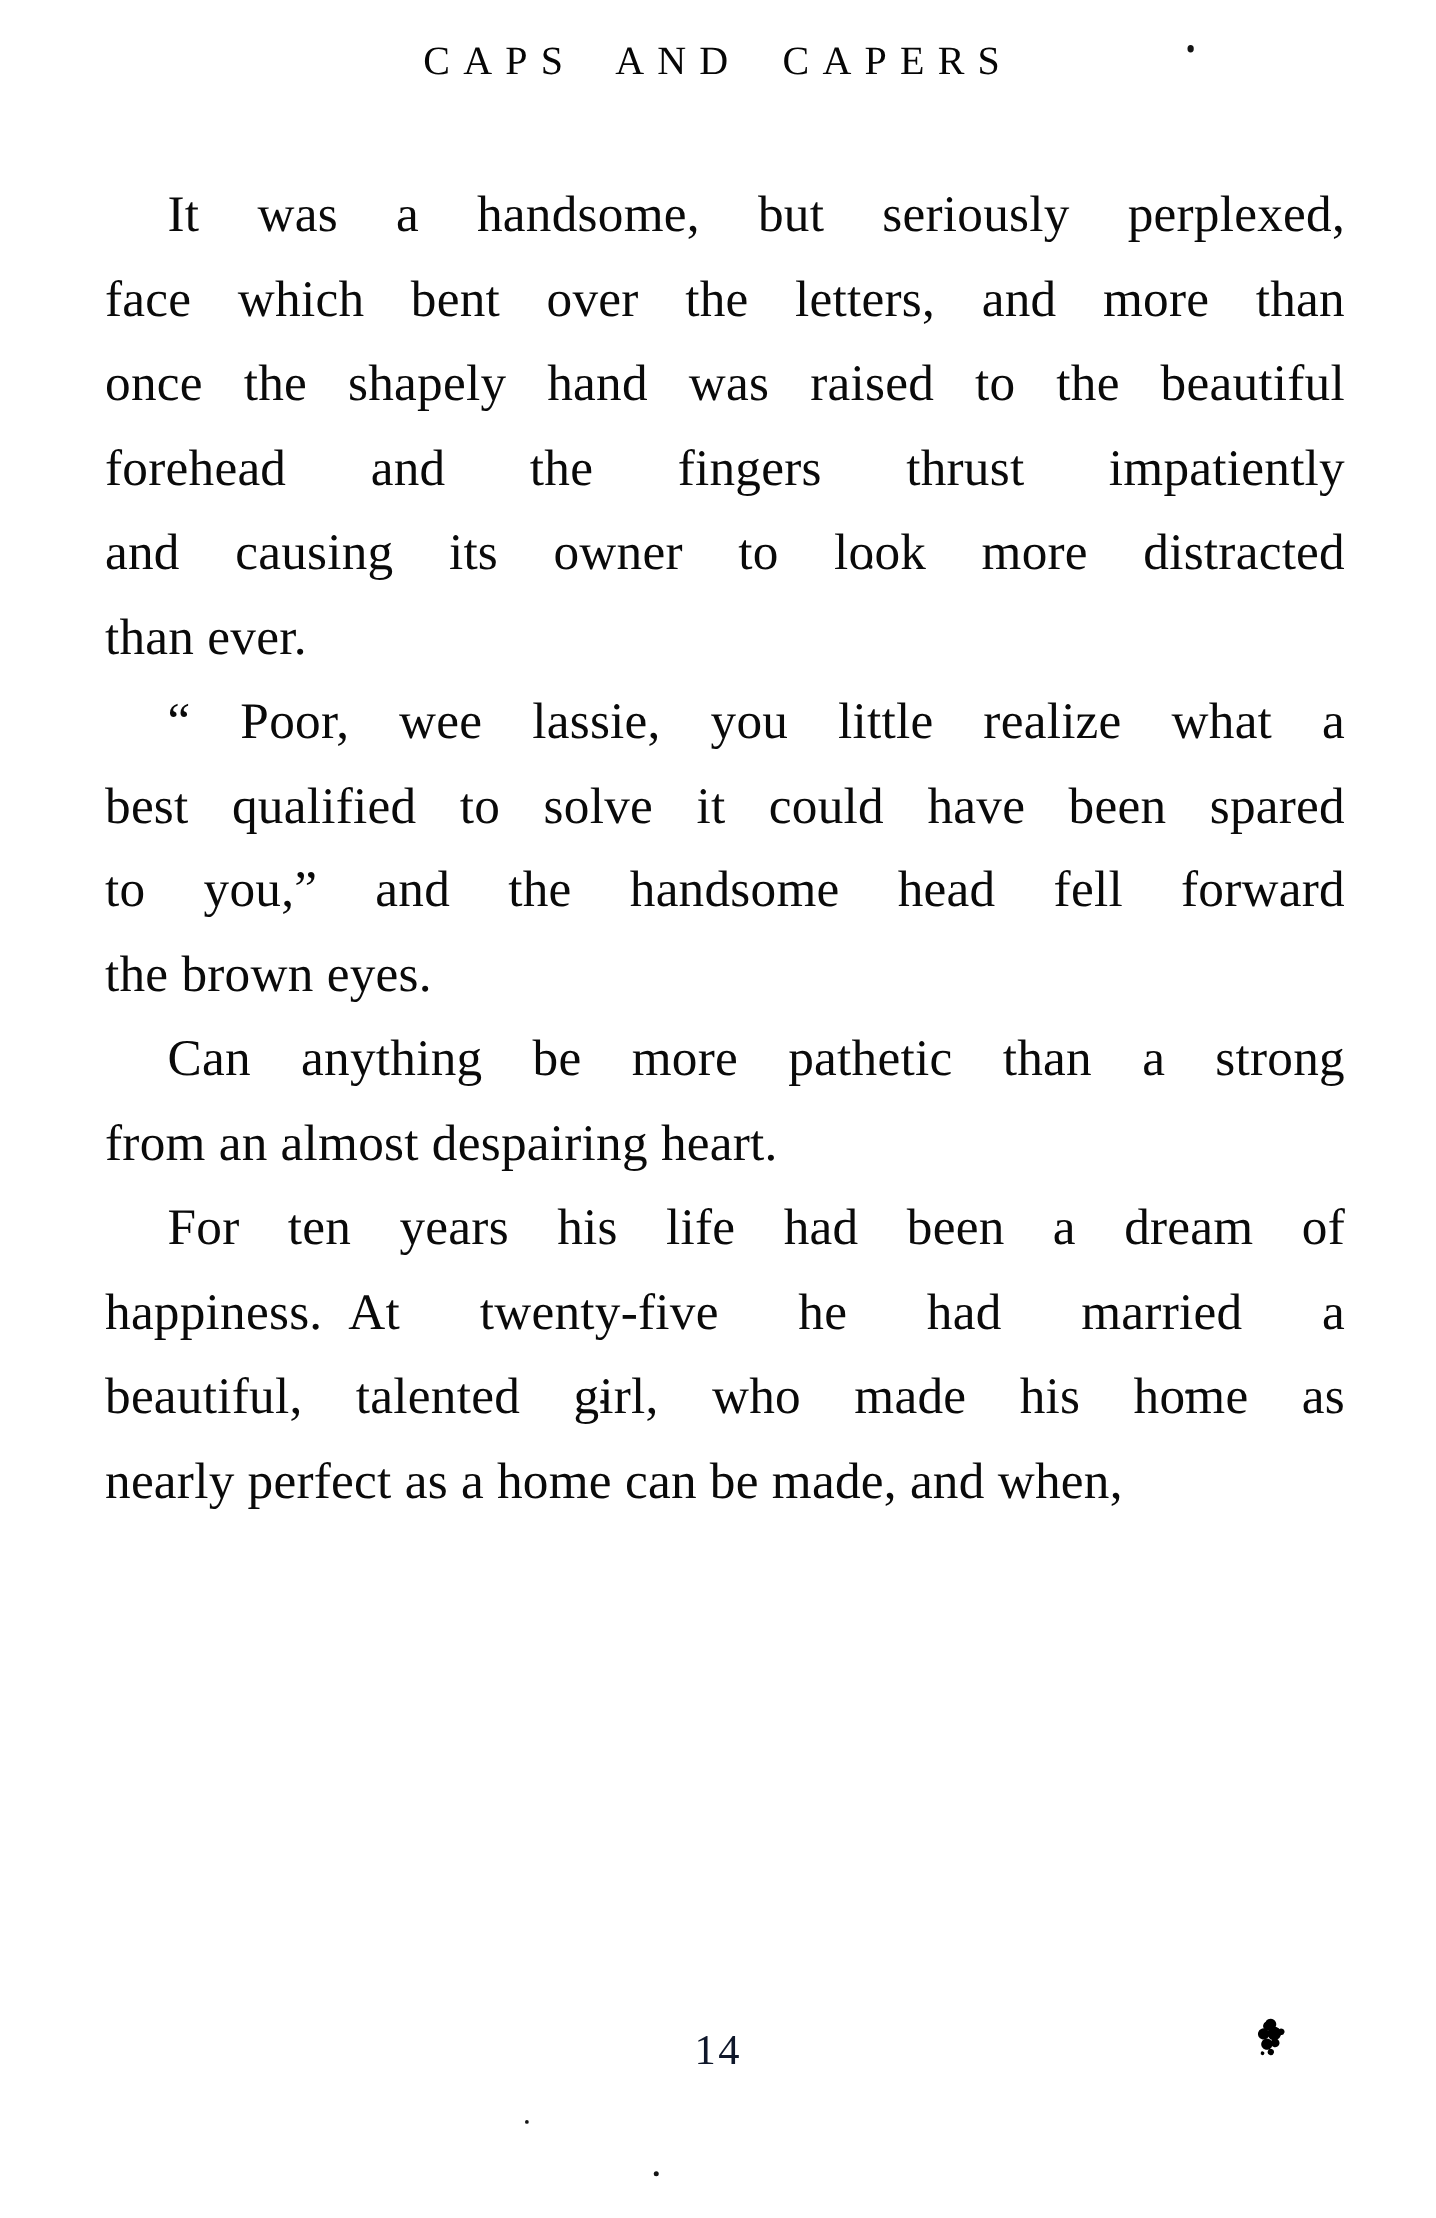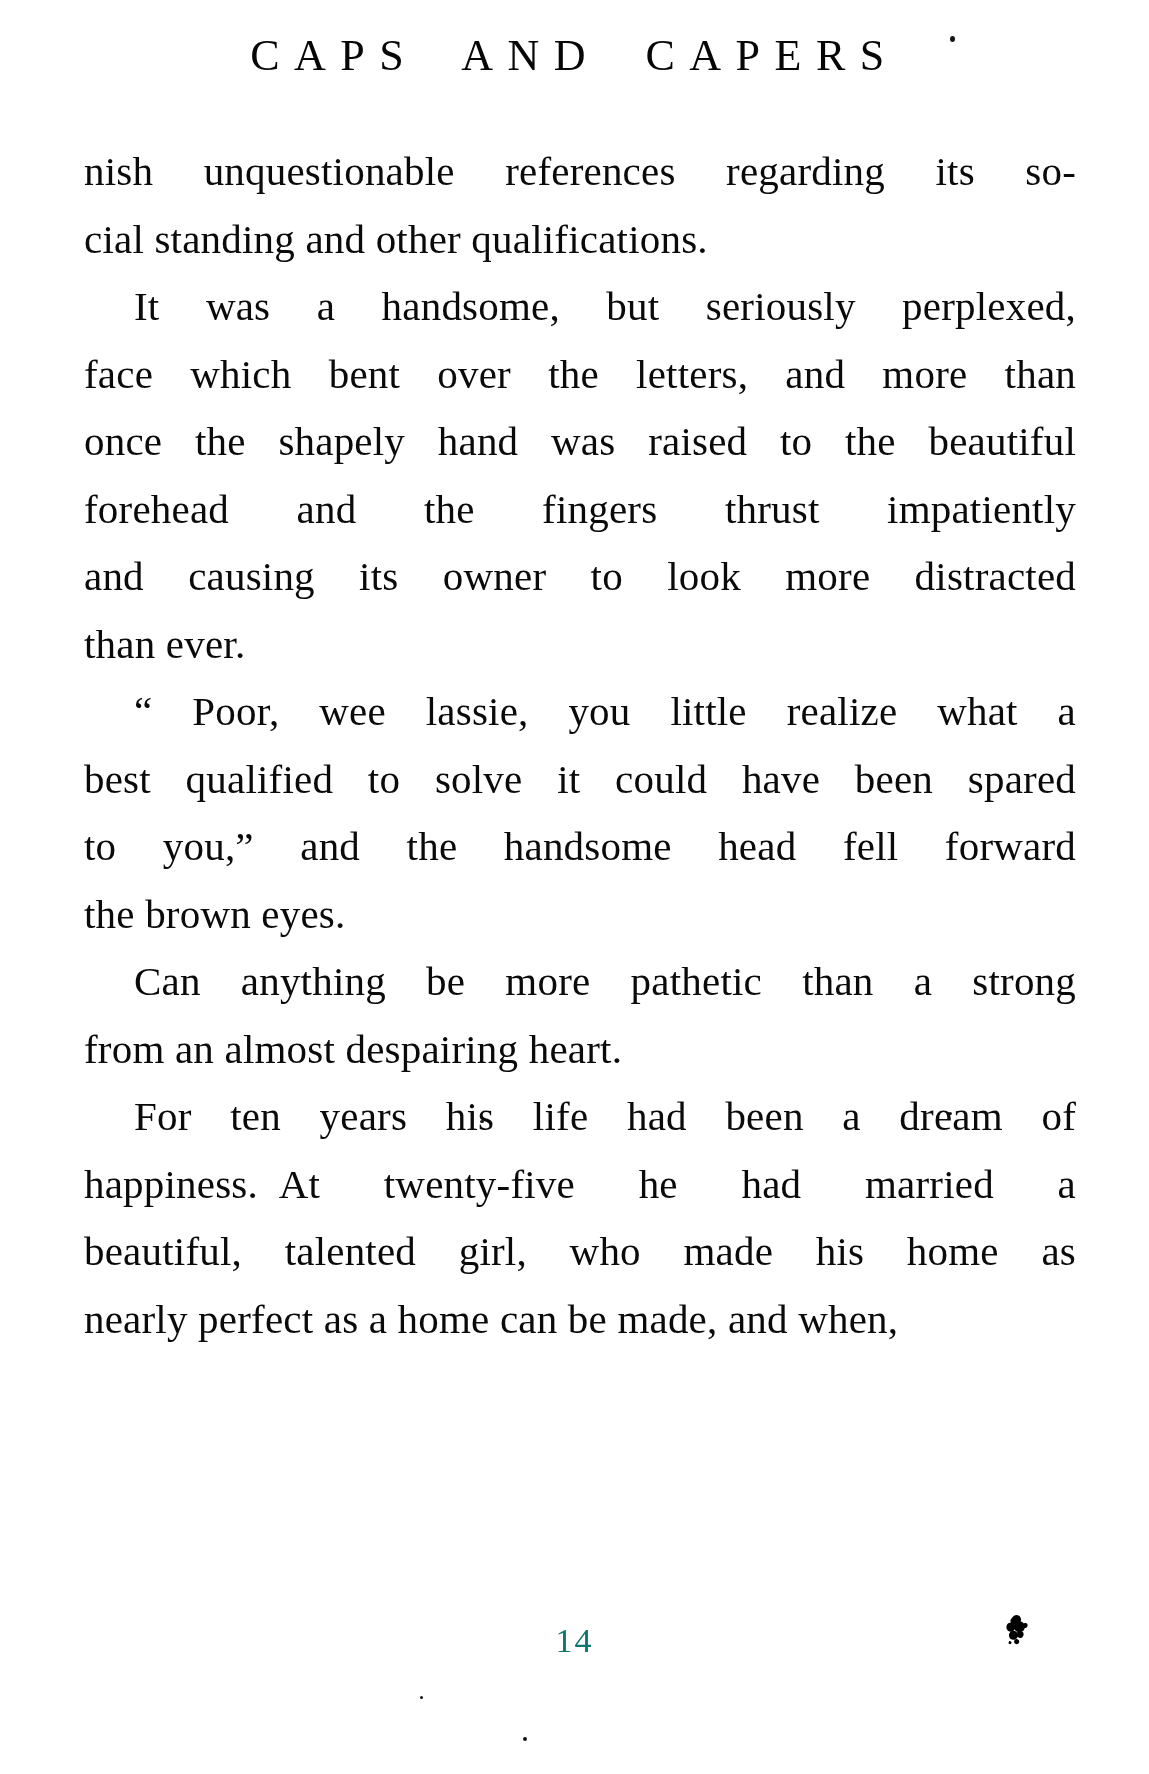--- a/index.html
+++ b/index.html
@@ -15,21 +15,21 @@
     color: #0a0a0a;
     font-family: "Liberation Serif", "DejaVu Serif", serif;
     overflow: hidden;
   }
   .running-head {
     position: absolute;
     top: 30px;
     left: 0;
     width: 100%;
     text-align: center;
-    font-size: 44px;
+    font-size: 32px;
     font-weight: normal;
     letter-spacing: 0.33em;
     word-spacing: 0.45em;
     margin: 0;
     color: #060606;
   }
   .body-text {
     position: absolute;
     top: 138px;
     left: 84px;
@@ -52,21 +52,21 @@
     padding-left: 50px;
   }
   .folio {
     position: absolute;
     top: 1622px;
     left: 0;
     width: 100%;
     text-align: center;
     font-size: 34px;
     letter-spacing: 2px;
-    color: #0f766e;
+    color: #0f172a;
   }
   .speck {
     position: absolute;
     background: #141414;
     border-radius: 50%;
   }
   .smudge {
     position: absolute;
     left: 1012px;
     top: 1615px;
@@ -94,24 +94,20 @@
   <h1 class="running-head">CAPS AND CAPERS</h1>
 
   <span class="speck" style="left:950px; top:36px; width:5px; height:6px;"></span>
   <span class="speck" style="left:695px; top:452px; width:3px; height:3px;"></span>
   <span class="speck" style="left:480px; top:1120px; width:4px; height:3px;"></span>
   <span class="speck" style="left:948px; top:1112px; width:4px; height:3px;"></span>
   <span class="speck" style="left:420px; top:1696px; width:3px; height:3px;"></span>
   <span class="speck" style="left:523px; top:1737px; width:4px; height:4px;"></span>
 
   <main class="body-text">
-      <div class="para">
-        <div class="line">nish unquestionable references regarding its so-</div>
-        <div class="line last">cial standing and other qualifications.</div>
-      </div>
       <div class="para indent">
         <div class="line">It was a handsome, but seriously perplexed,</div>
         <div class="line">face which bent over the letters, and more than</div>
         <div class="line">once the shapely hand was raised to the beautiful</div>
         <div class="line">forehead and the fingers thrust impatiently</div>
         <div class="line">and causing its owner to look more distracted</div>
         <div class="line last">than ever.</div>
       </div>
       <div class="para indent">
         <div class="line">“ Poor, wee lassie, you little realize what a</div>

